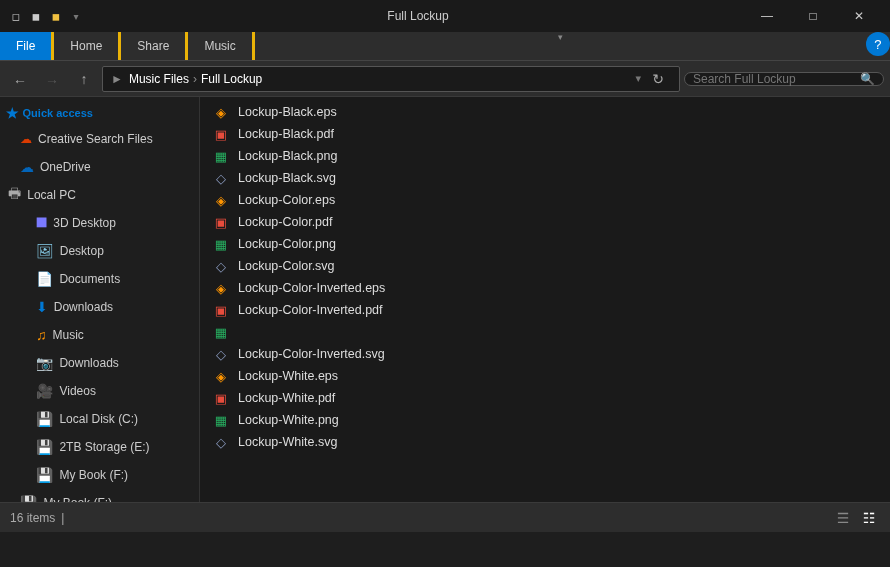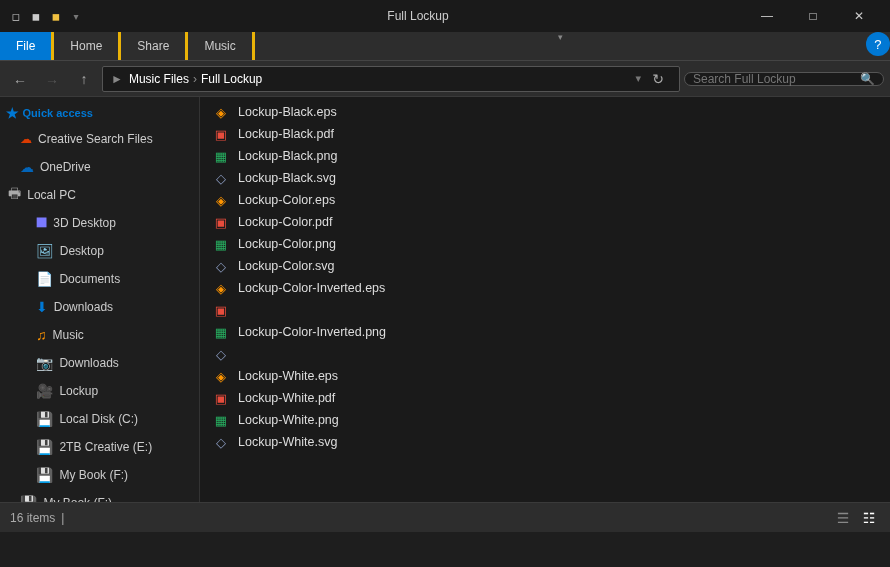--- a/index.html
+++ b/index.html
@@ -390,31 +390,31 @@
       <span>Music</span>
     </div>
 
     <div class="sidebar-item indent2">
       <span class="icon-pictures">📷</span>
       <span>Downloads</span>
     </div>
 
     <div class="sidebar-item indent2">
       <span class="icon-videos">🎥</span>
-      <span>Lockup</span>
+      <span>Videos</span>
     </div>
 
     <div class="sidebar-item indent2">
       <span class="icon-disk">💾</span>
       <span>Local Disk (C:)</span>
     </div>
 
     <div class="sidebar-item indent2">
       <span class="icon-disk">💾</span>
-      <span>2TB Creative (E:)</span>
+      <span>2TB Storage (E:)</span>
     </div>
 
     <div class="sidebar-item indent2">
       <span class="icon-disk">💾</span>
       <span>My Book (F:)</span>
     </div>
 
     <div class="sidebar-item indent">
       <span class="icon-disk">💾</span>
       <span>My Book (F:)</span>
@@ -454,27 +454,28 @@
       <div class="file-item">
       <div class="file-icon" style="color:#8e9fc5;">◇</div>
       <span>Lockup-Color.svg</span>
     </div>
       <div class="file-item">
       <div class="file-icon" style="color:#ff9500;">◈</div>
       <span>Lockup-Color-Inverted.eps</span>
     </div>
       <div class="file-item">
       <div class="file-icon" style="color:#e74c3c;">▣</div>
+      <span>Lockup-Color-Inverted.pdf</span>
     </div>
       <div class="file-item">
       <div class="file-icon" style="color:#27ae60;">▦</div>
-      <span>Lockup-Color-Inverted.png</span>
     </div>
       <div class="file-item">
       <div class="file-icon" style="color:#8e9fc5;">◇</div>
+      <span>Lockup-Color-Inverted.svg</span>
     </div>
       <div class="file-item">
       <div class="file-icon" style="color:#ff9500;">◈</div>
       <span>Lockup-White.eps</span>
     </div>
       <div class="file-item">
       <div class="file-icon" style="color:#e74c3c;">▣</div>
       <span>Lockup-White.pdf</span>
     </div>
       <div class="file-item">

